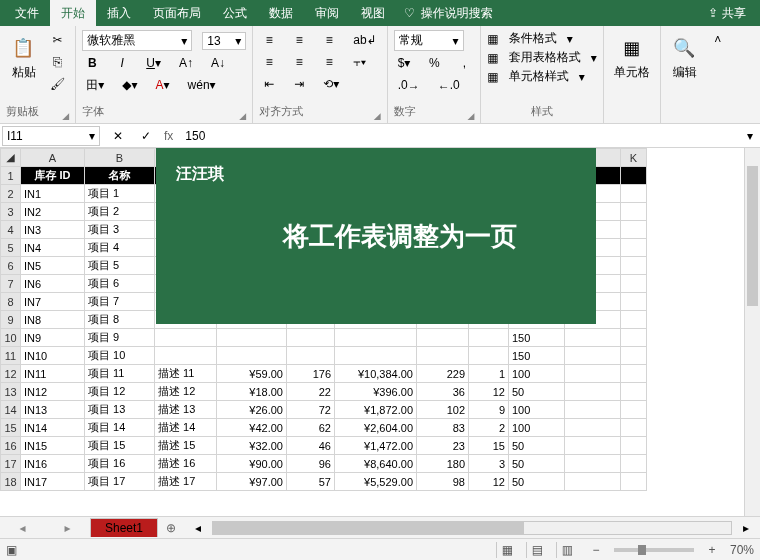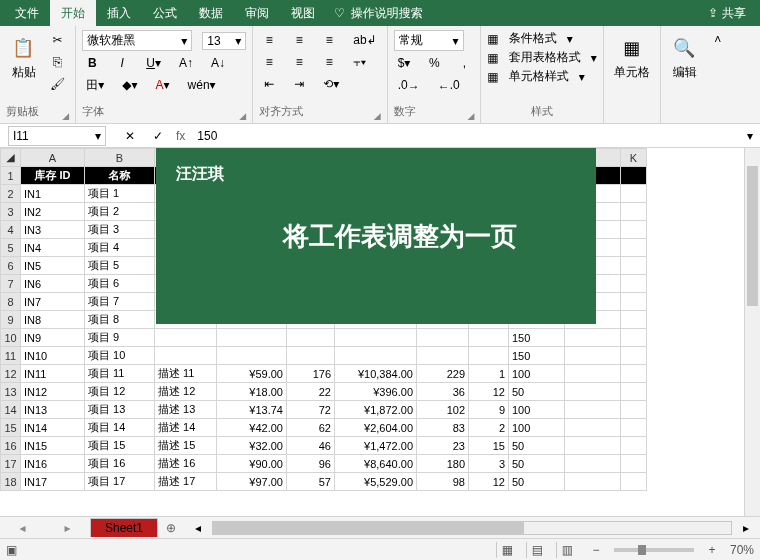--- a/index.html
+++ b/index.html
@@ -16,21 +16,21 @@
 .group-label{font-size:11px;color:#666;padding:2px 0}
 .gl-row{display:flex;align-items:center;gap:0}
 .btn{padding:2px 4px;cursor:pointer;display:inline-flex;align-items:center;justify-content:center;min-width:20px;height:20px}
 .dd{border:1px solid #c8c8c8;background:#fff;padding:1px 4px;display:flex;align-items:center;justify-content:space-between;gap:4px}
 .vstack{display:flex;flex-direction:column;gap:2px}
 .hstack{display:flex;gap:10px;align-items:center}
 .big-btn{display:flex;flex-direction:column;align-items:center;gap:2px;padding:4px;cursor:pointer}
 .big-btn .icon{width:28px;height:28px;display:flex;align-items:center;justify-content:center;font-size:18px}
 .corner{font-size:9px;color:#888;align-self:flex-end}
 .namebox-row{height:24px;display:flex;align-items:center;border-bottom:1px solid #d4d4d4;background:#fff}
-.namebox{width:98px;border:1px solid #c8c8c8;margin:8px;padding:2px 4px;display:flex;justify-content:space-between;align-items:center}
+.namebox{width:98px;border:1px solid #c8c8c8;margin:2px;padding:2px 4px;display:flex;justify-content:space-between;align-items:center}
 .fx-area{display:flex;align-items:center;gap:8px;padding:0 6px}
 .fx{color:#666}
 .formula-input{flex:1;padding:2px 6px}
 .grid-area{flex:1;position:relative;overflow:hidden;background:#fff}
 table.grid{border-collapse:collapse;table-layout:fixed}
 .grid th,.grid td{border:1px solid #d4d4d4;height:18px;font-size:11px;text-align:center;padding:0 3px;white-space:nowrap;overflow:hidden}
 .grid th{background:#e6e6e6;font-weight:normal;color:#333}
 .grid th.row-h{width:20px}
 .grid td{text-align:left}
 .grid tr.hdr td{background:#000;color:#fff;text-align:center;font-weight:bold}
@@ -54,20 +54,21 @@
 .vscroll{position:absolute;right:0;top:0;bottom:0;width:16px;background:#f0f0f0;border-left:1px solid #d4d4d4}
 .vthumb{position:absolute;top:18px;left:2px;right:2px;height:140px;background:#c8c8c8}
 </style>
 </head>
 <body>
 
 <div class="menubar">
   <div class="menu-item">文件</div>
   <div class="menu-item active">开始</div>
   <div class="menu-item">插入</div>
+  <div class="menu-item">页面布局</div>
   <div class="menu-item">公式</div>
   <div class="menu-item">数据</div>
   <div class="menu-item">审阅</div>
   <div class="menu-item">视图</div>
   <div class="search">
     <span>♡</span>
     <span>操作说明搜索</span>
   </div>
   <div class="menu-sep"></div>
   <div class="share">
@@ -438,21 +439,21 @@
           <td class="num">12</td>
           <td class="ctr">50</td>
           <td></td>
           <td></td>
         </tr>
         <tr>
           <th class="row-h">14</th>
           <td>IN13</td>
           <td>项目 13</td>
           <td>描述 13</td>
-          <td class="num">¥13.74</td>
+          <td class="num">¥26.00</td>
           <td class="num">72</td>
           <td class="num">¥1,872.00</td>
           <td class="num">102</td>
           <td class="num">9</td>
           <td class="ctr">100</td>
           <td></td>
           <td></td>
         </tr>
         <tr>
           <th class="row-h">15</th>

